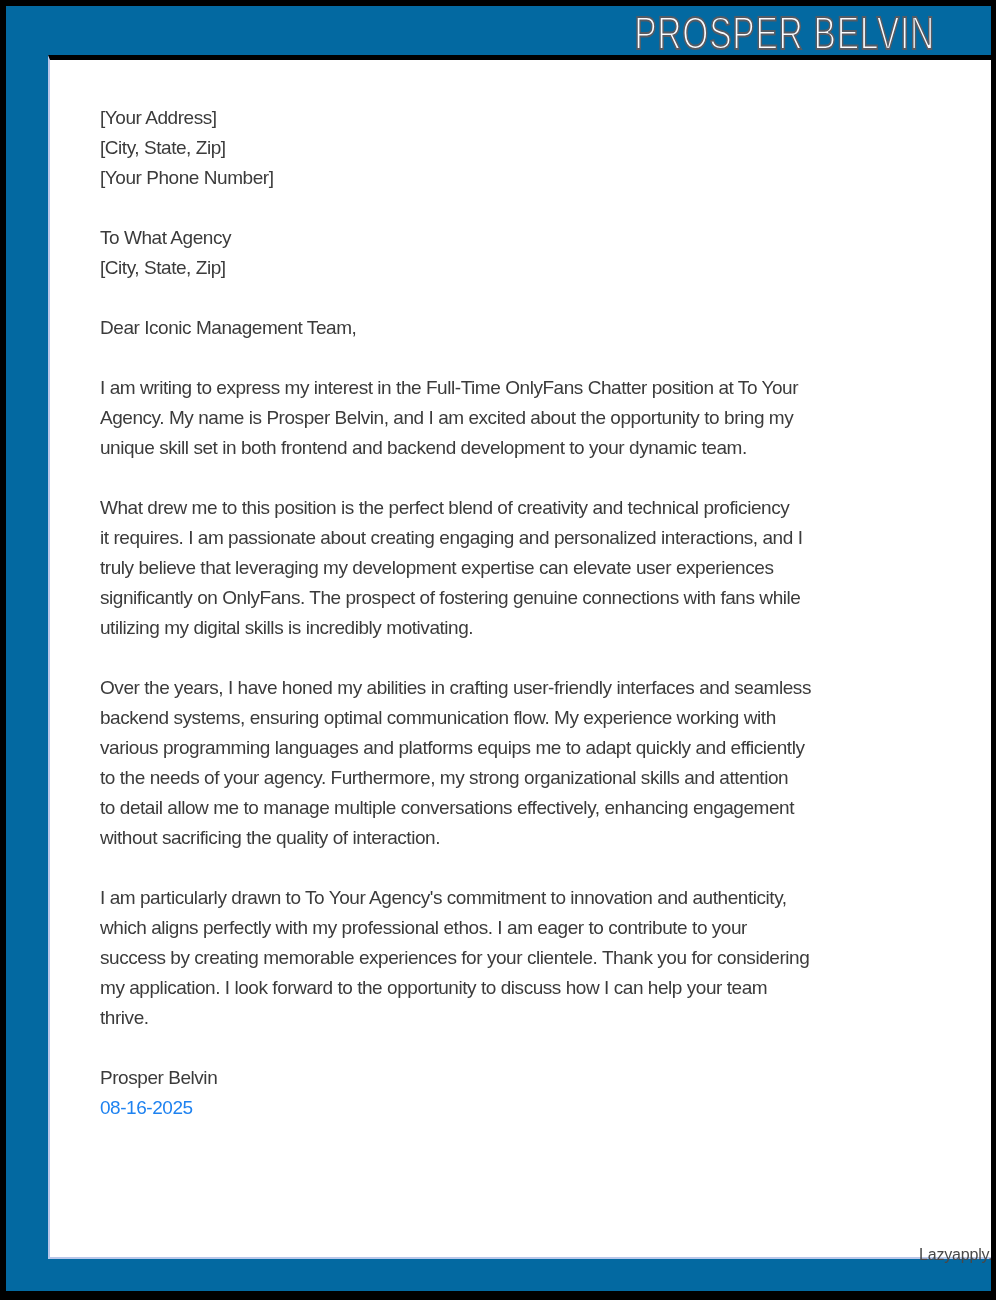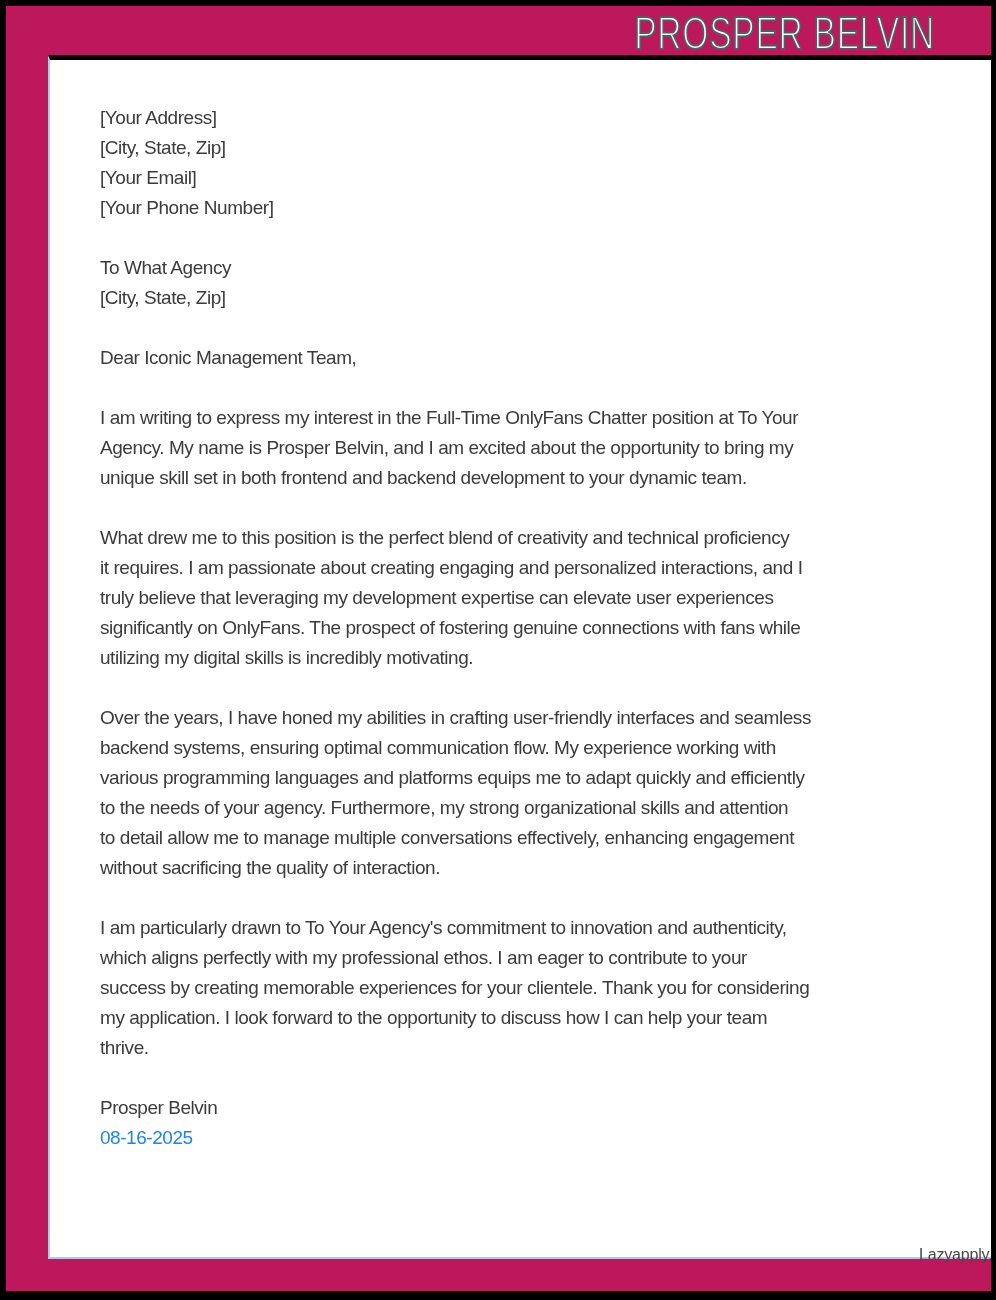--- a/index.html
+++ b/index.html
@@ -4,21 +4,21 @@
 <style>
   html, body { margin: 0; padding: 0; }
   body {
     width: 996px; height: 1300px;
     font-family: "Liberation Sans", sans-serif;
     overflow: hidden;
   }
   .screen {
     position: relative;
     width: 996px; height: 1300px;
-    background: #be185d;
+    background: #0369a1;
     overflow: hidden;
   }
   
   .bar { position: absolute; background: #000; z-index: 30; }
   .bar-top    { left: 0; top: 0; width: 100%; height: 6px; }
   .bar-bottom { left: 0; bottom: 0; width: 100%; height: 9px; }
   .bar-left   { left: 0; top: 0; width: 6px; height: 100%; }
   .bar-right  { right: 0; top: 0; width: 5px; height: 100%; }
 
   
@@ -81,21 +81,20 @@
 <div class="screen">
 
   <h1 class="header-name">PROSPER BELVIN</h1>
 
   <div class="page">
     <div class="content">
 
       <div class="block">
         <div>[Your Address]</div>
         <div>[City, State, Zip]</div>
-        <div>[Your Email]</div>
         <div>[Your Phone Number]</div>
       </div>
 
       <div class="block">
         <div>To What Agency</div>
         <div>[City, State, Zip]</div>
       </div>
 
       <div class="block">Dear Iconic Management Team,</div>
 

